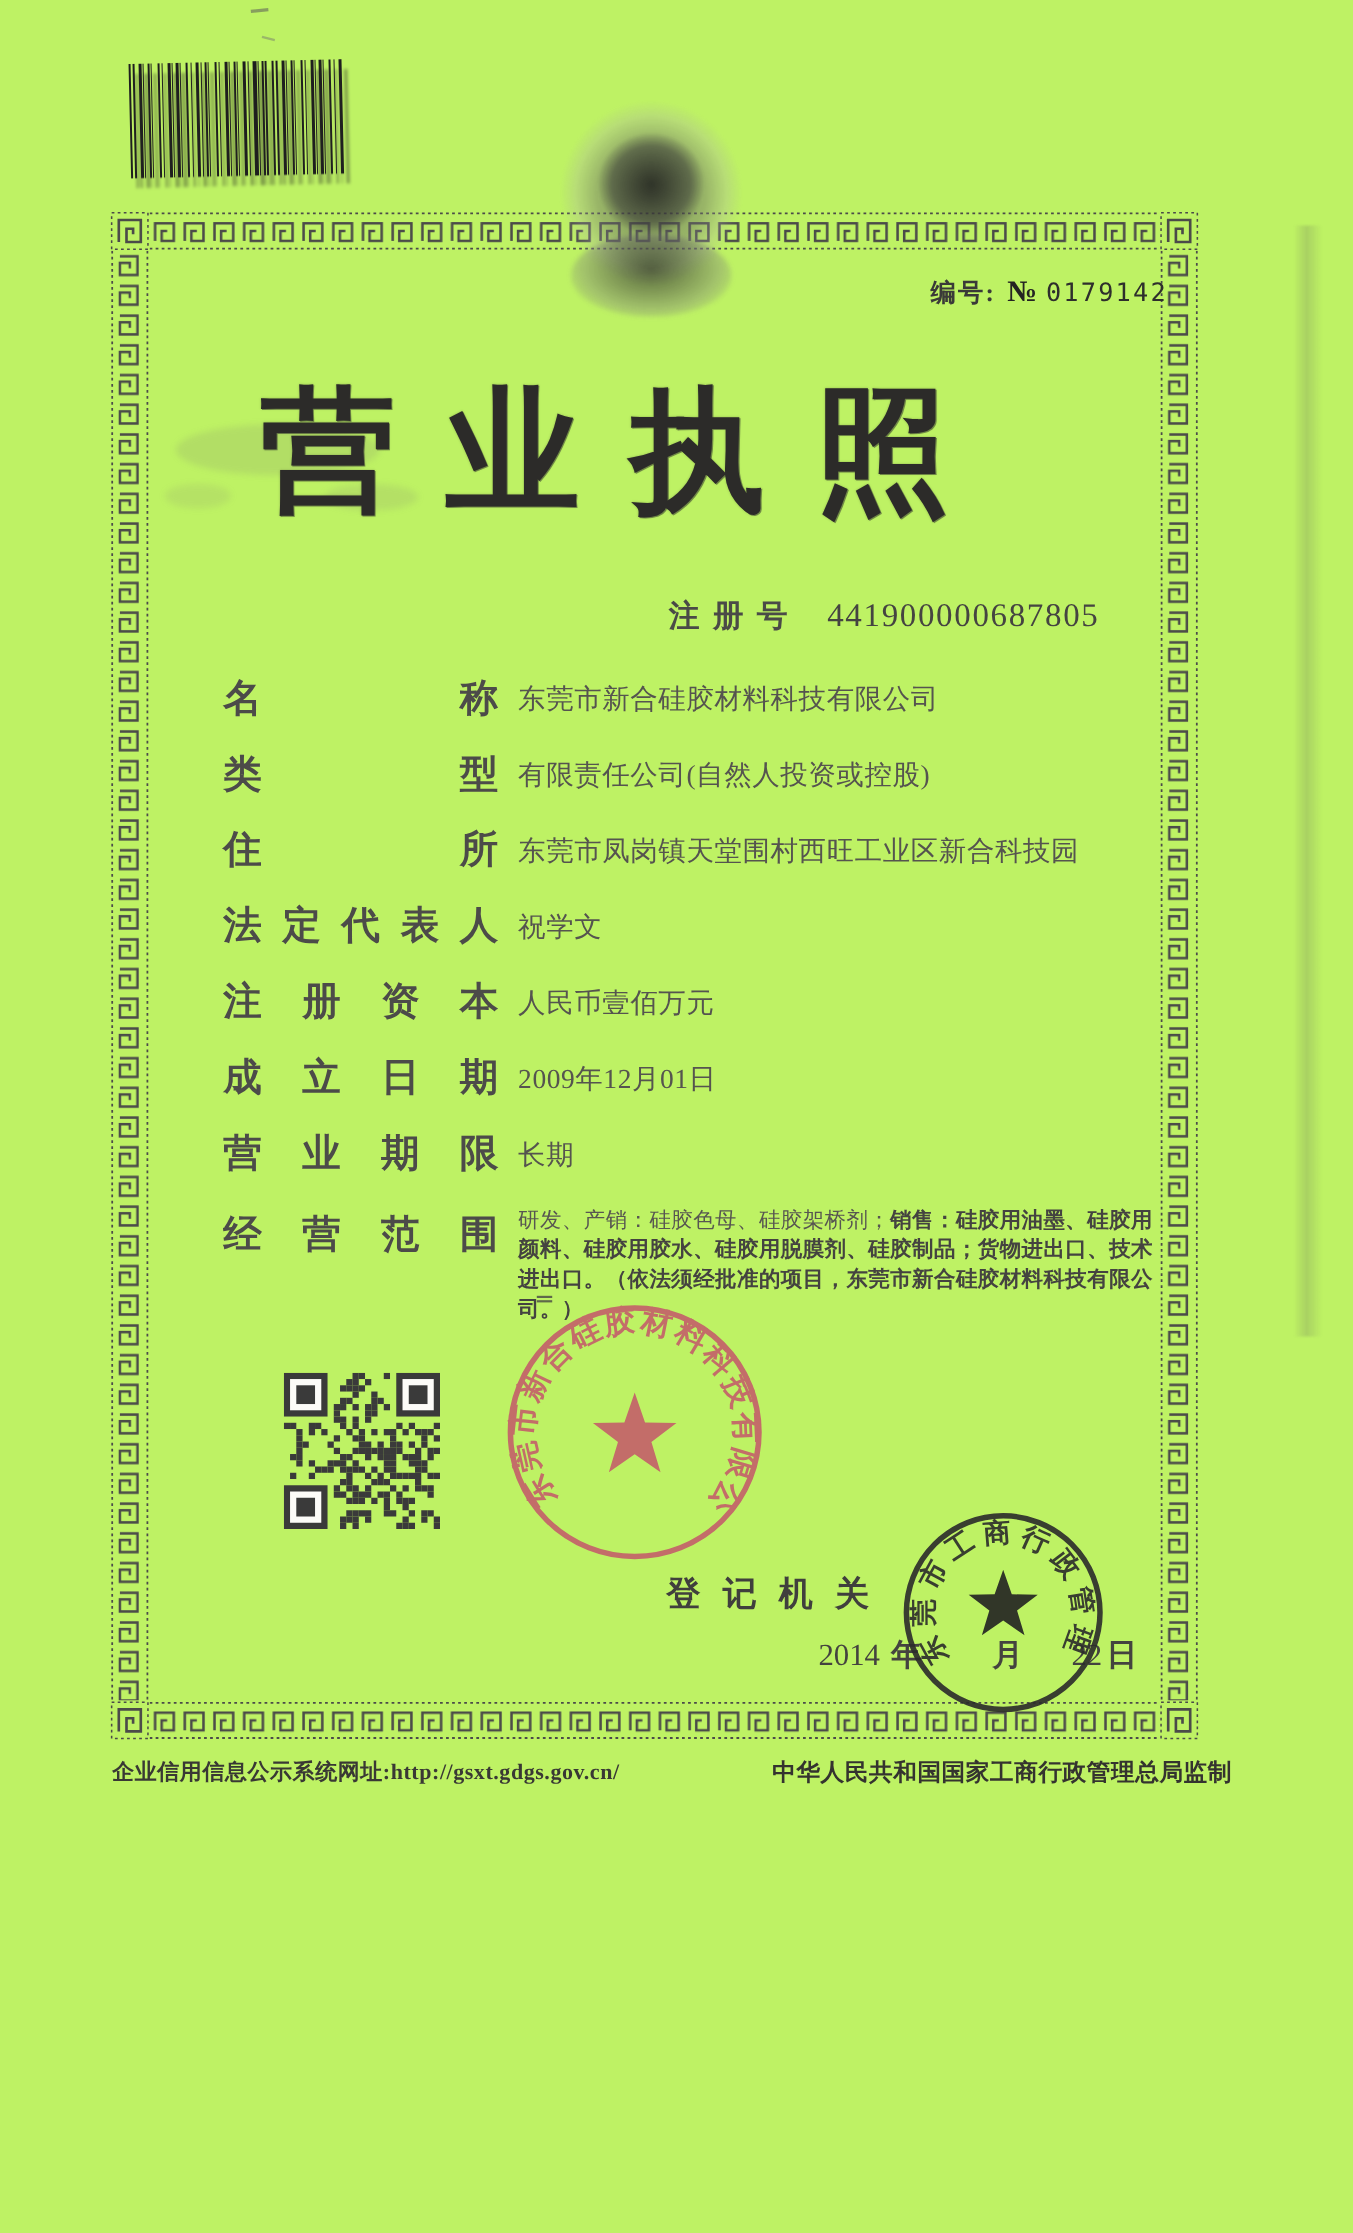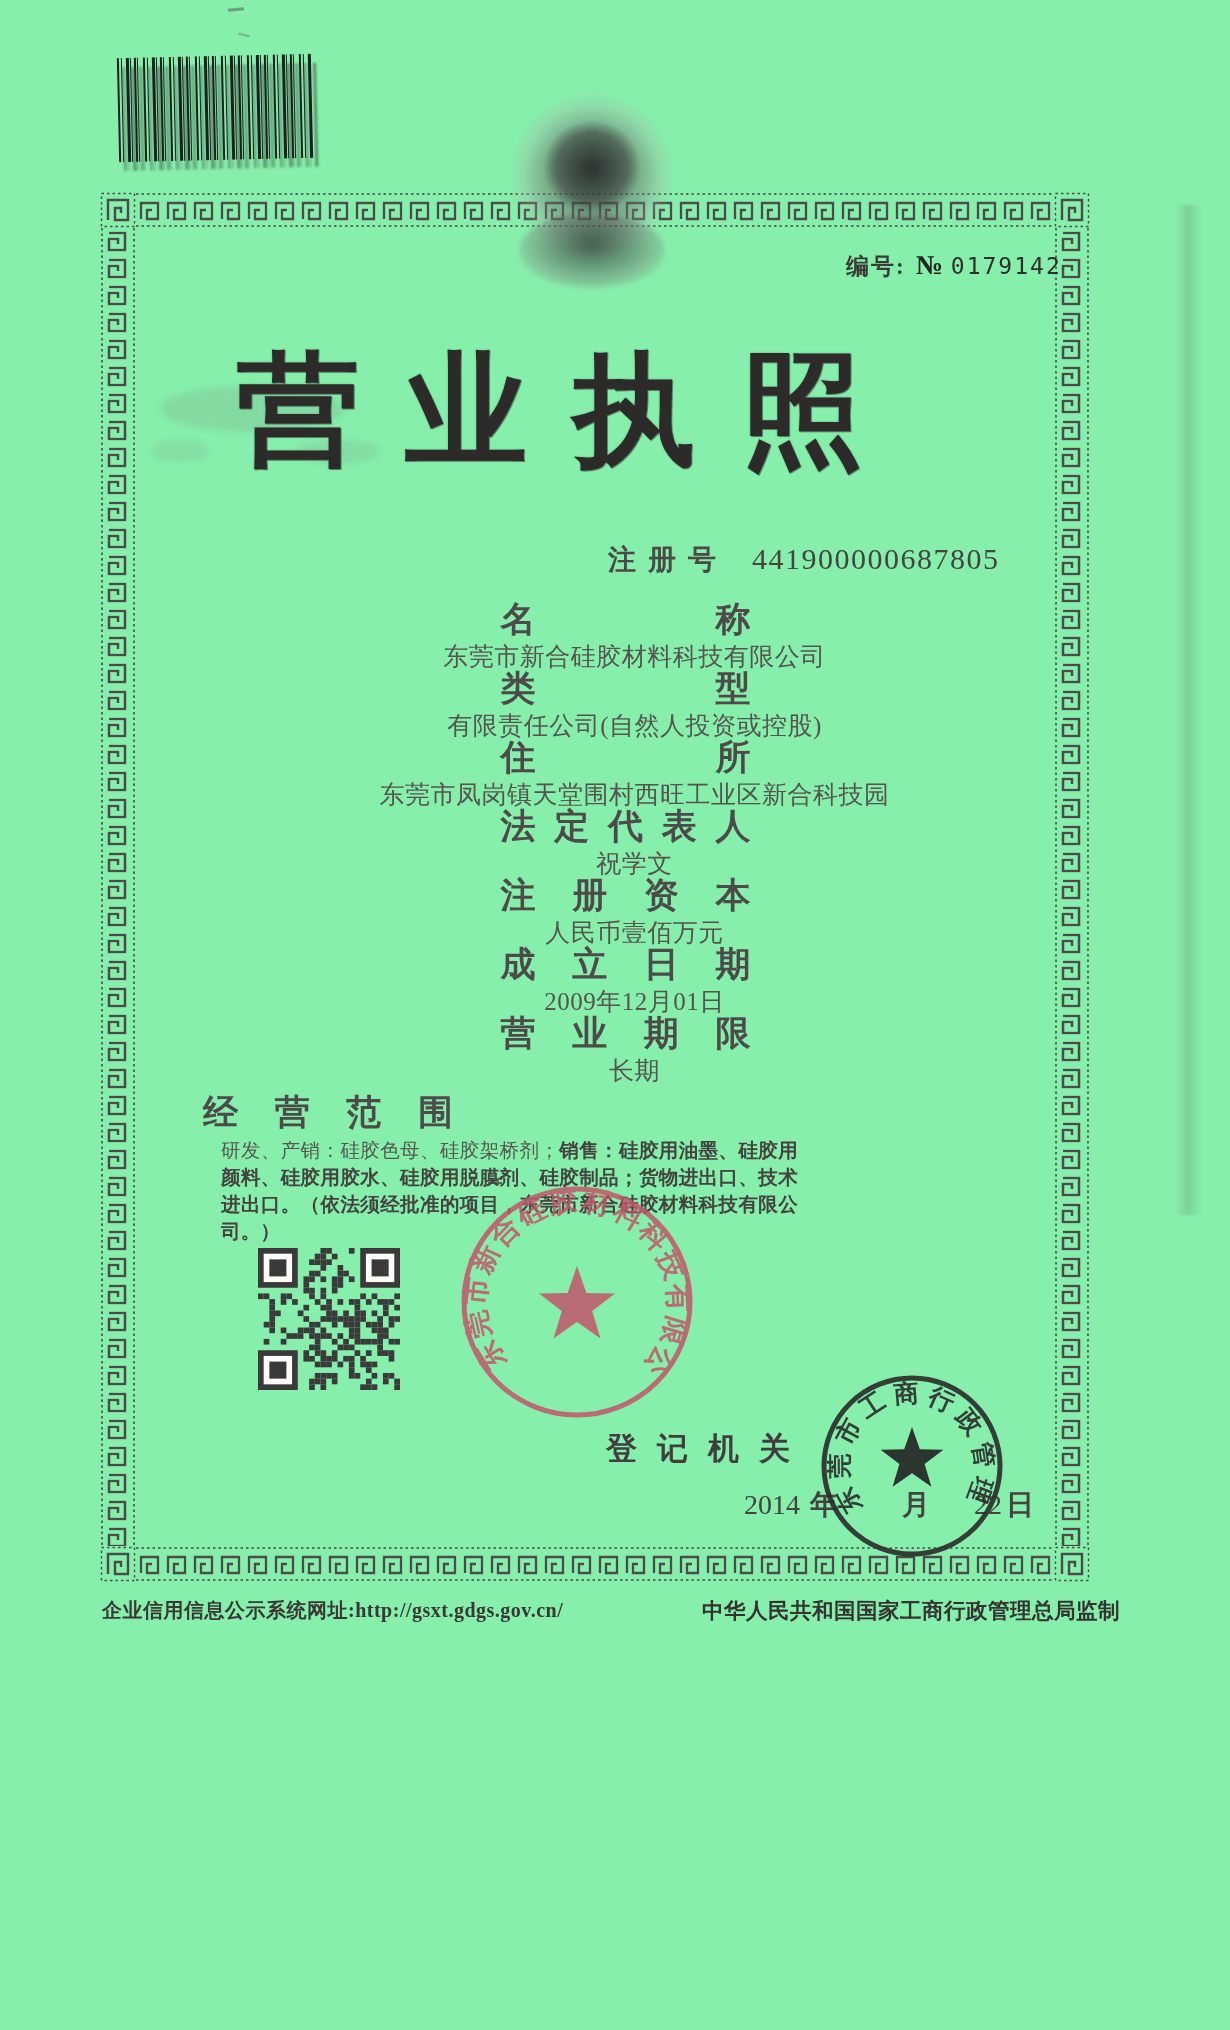--- a/index.html
+++ b/index.html
@@ -1,18 +1,18 @@
 <!DOCTYPE html>
 <html><head>
 <meta charset="utf-8">
 <style>
   html,body{margin:0;padding:0;background:#ffffff;}
   .page{
     position:relative;width:1230px;height:2030px;overflow:hidden;
-    background:#86efac;
+    background:#bef264;
     font-family:"Liberation Serif", serif;
     color:#3f3f3f;
   }
   .abs{position:absolute;}
 
   
   .barcode{
     left:118px;top:56px;width:194px;height:104px;z-index:3;
     transform:rotate(-1.3deg);
     filter:blur(.35px) contrast(.92);
@@ -69,30 +69,30 @@
     text-shadow:1px 1px 0 rgba(45,45,43,.5), 0 0 2px rgba(40,40,40,.35);
   }
 
   
   .regno{left:608px;top:541px;z-index:2;font-size:28px;color:#4a4a47;white-space:nowrap;}
   .regno .rl{font-weight:600;letter-spacing:12px;}
   .regno .rn{margin-left:24px;font-size:30px;letter-spacing:1.5px;color:#454441;}
 
   
   .rows{left:203px;top:601px;width:845px;z-index:2;}
-  .row{display:flex;align-items:center;height:69px;flex-direction:column;}
+  .row{display:flex;align-items:center;height:69px;}
   .row .lbl{
     width:250px;flex:none;
     font-size:35px;font-weight:600;color:#4c4b49;
     text-align:justify;text-align-last:justify;
     line-height:1.1;
   }
   .row .val{margin-left:18px;font-size:25px;color:#55544f;letter-spacing:.5px;}
   .row.scope{height:auto;align-items:flex-start;margin-top:8px;}
-  .row.scope .lbl{margin-top:2px;}
+  .row.scope .lbl{margin-top:12px;}
   .row.scope .val{
     width:577px;flex:none;margin-top:4px;
     font-size:19.5px;line-height:27px;letter-spacing:.3px;
     text-align:justify;color:#575651;
   }
   .row.scope .val b{font-weight:700;color:#444340;}
 
   
   .qr{left:258px;top:1248px;z-index:2;}
 

